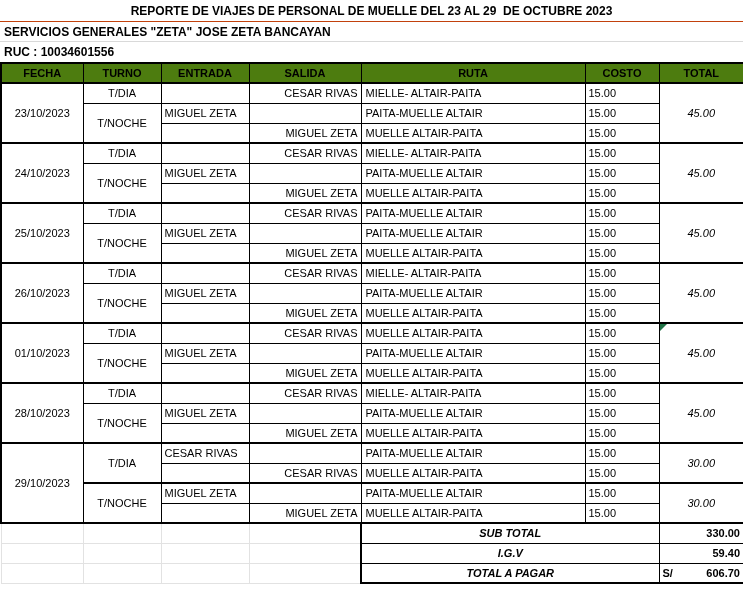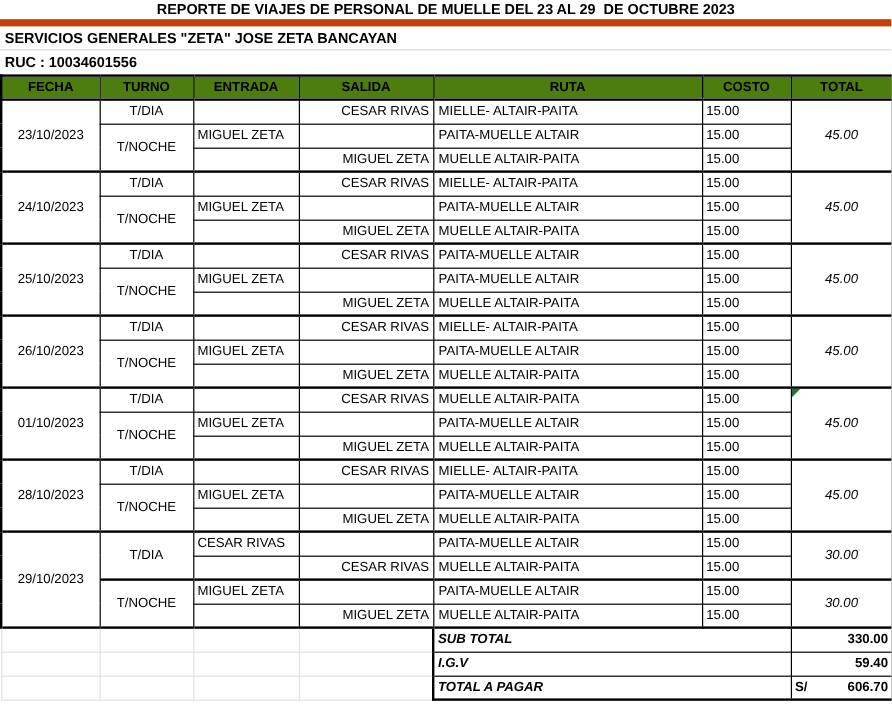--- a/index.html
+++ b/index.html
@@ -6,21 +6,21 @@
   html, body {
     margin: 0; padding: 0;
     width: 743px; height: 591px;
     background: #ffffff;
     overflow: hidden;
     font-family: "Liberation Sans", sans-serif;
     color: #000;
   }
   
   .toprow { width: 743px; display: flex; align-items: center; }
-  .r1 { height: 22px; border-bottom: 6px solid #c2410c; justify-content: center; }
+  .r1 { height: 22px; border-bottom: 1px solid #c2410c; justify-content: center; }
   .r2 { height: 20px; border-bottom: 1px solid #d9d9d9; }
   .r3 { height: 20px; }
   .title { font-weight: bold; font-size: 12px; white-space: pre; text-align: center; }
   .lefttext { font-weight: bold; font-size: 12px; padding-left: 4px; white-space: pre; }
 
   
   table { border-collapse: collapse; table-layout: fixed; width: 743px; }
   tr { height: 20px; }
   td {
     font-size: 11px;
@@ -48,21 +48,21 @@
   .entrada{ text-align: left; }
   .salida { text-align: right; }
   .ruta   { text-align: left; padding-left: 4px; margin-left: 28px; }
   .costo  { }
   .total  { text-align: center; position: relative; font-style: italic; }
 
   
   td.g  { border: 1px solid #e2e2e2; }
   td.gt { border-top: 2px solid #000; }
   td.sl {
-    font-style: italic; font-weight: bold; 
+    font-style: italic; font-weight: bold; text-align: center;
     border: 1px solid #000; border-left-width: 2px;
   }
   td.sv {
     font-weight: bold; text-align: right;
     border: 1px solid #000; border-right-width: 2px;
   }
   .payflex { display: flex; justify-content: space-between; align-items: center; }
 
   
   .err-tri {

